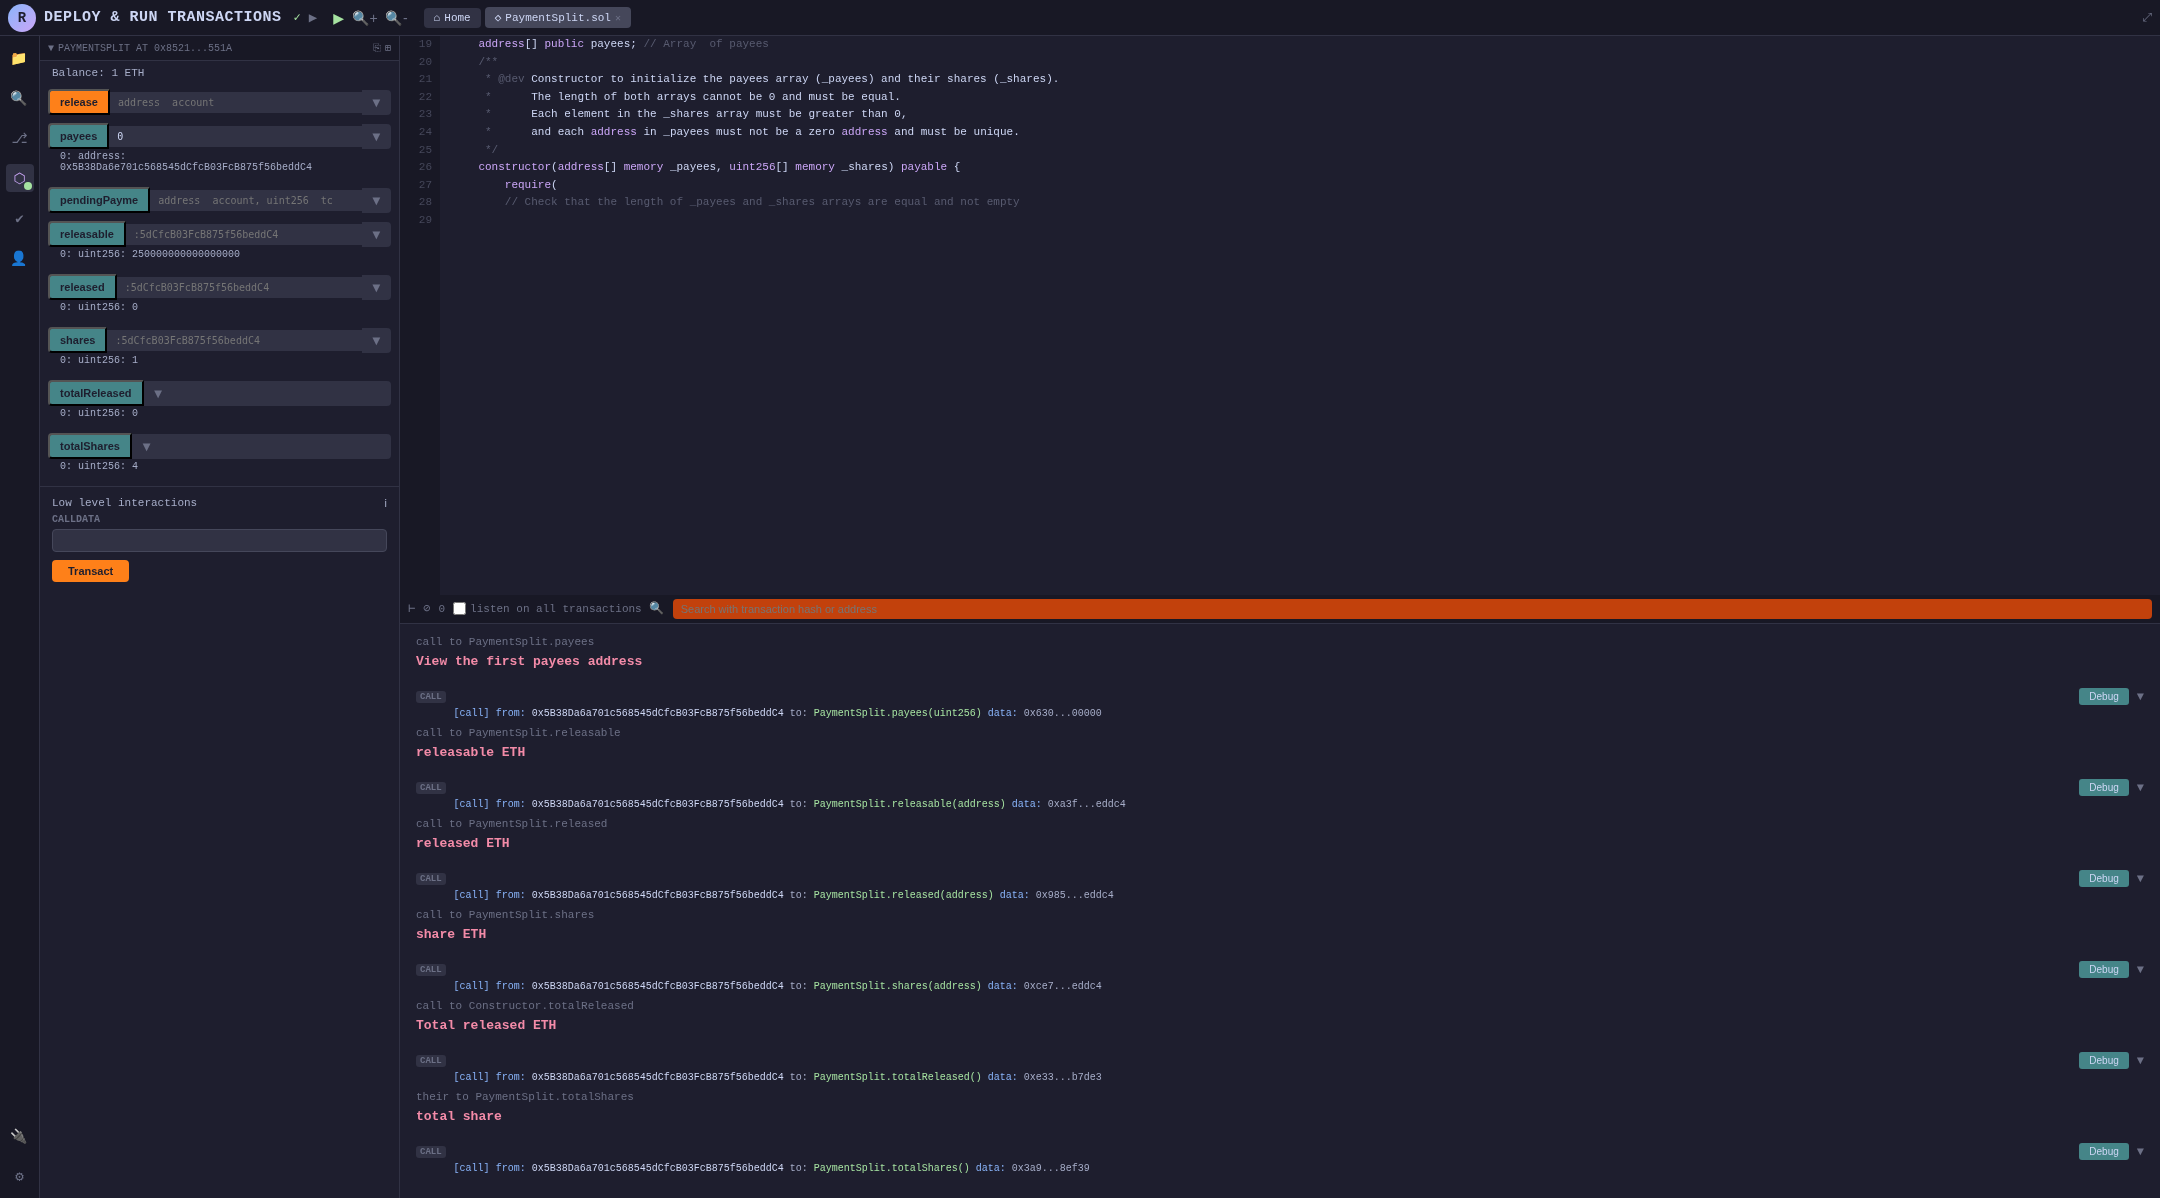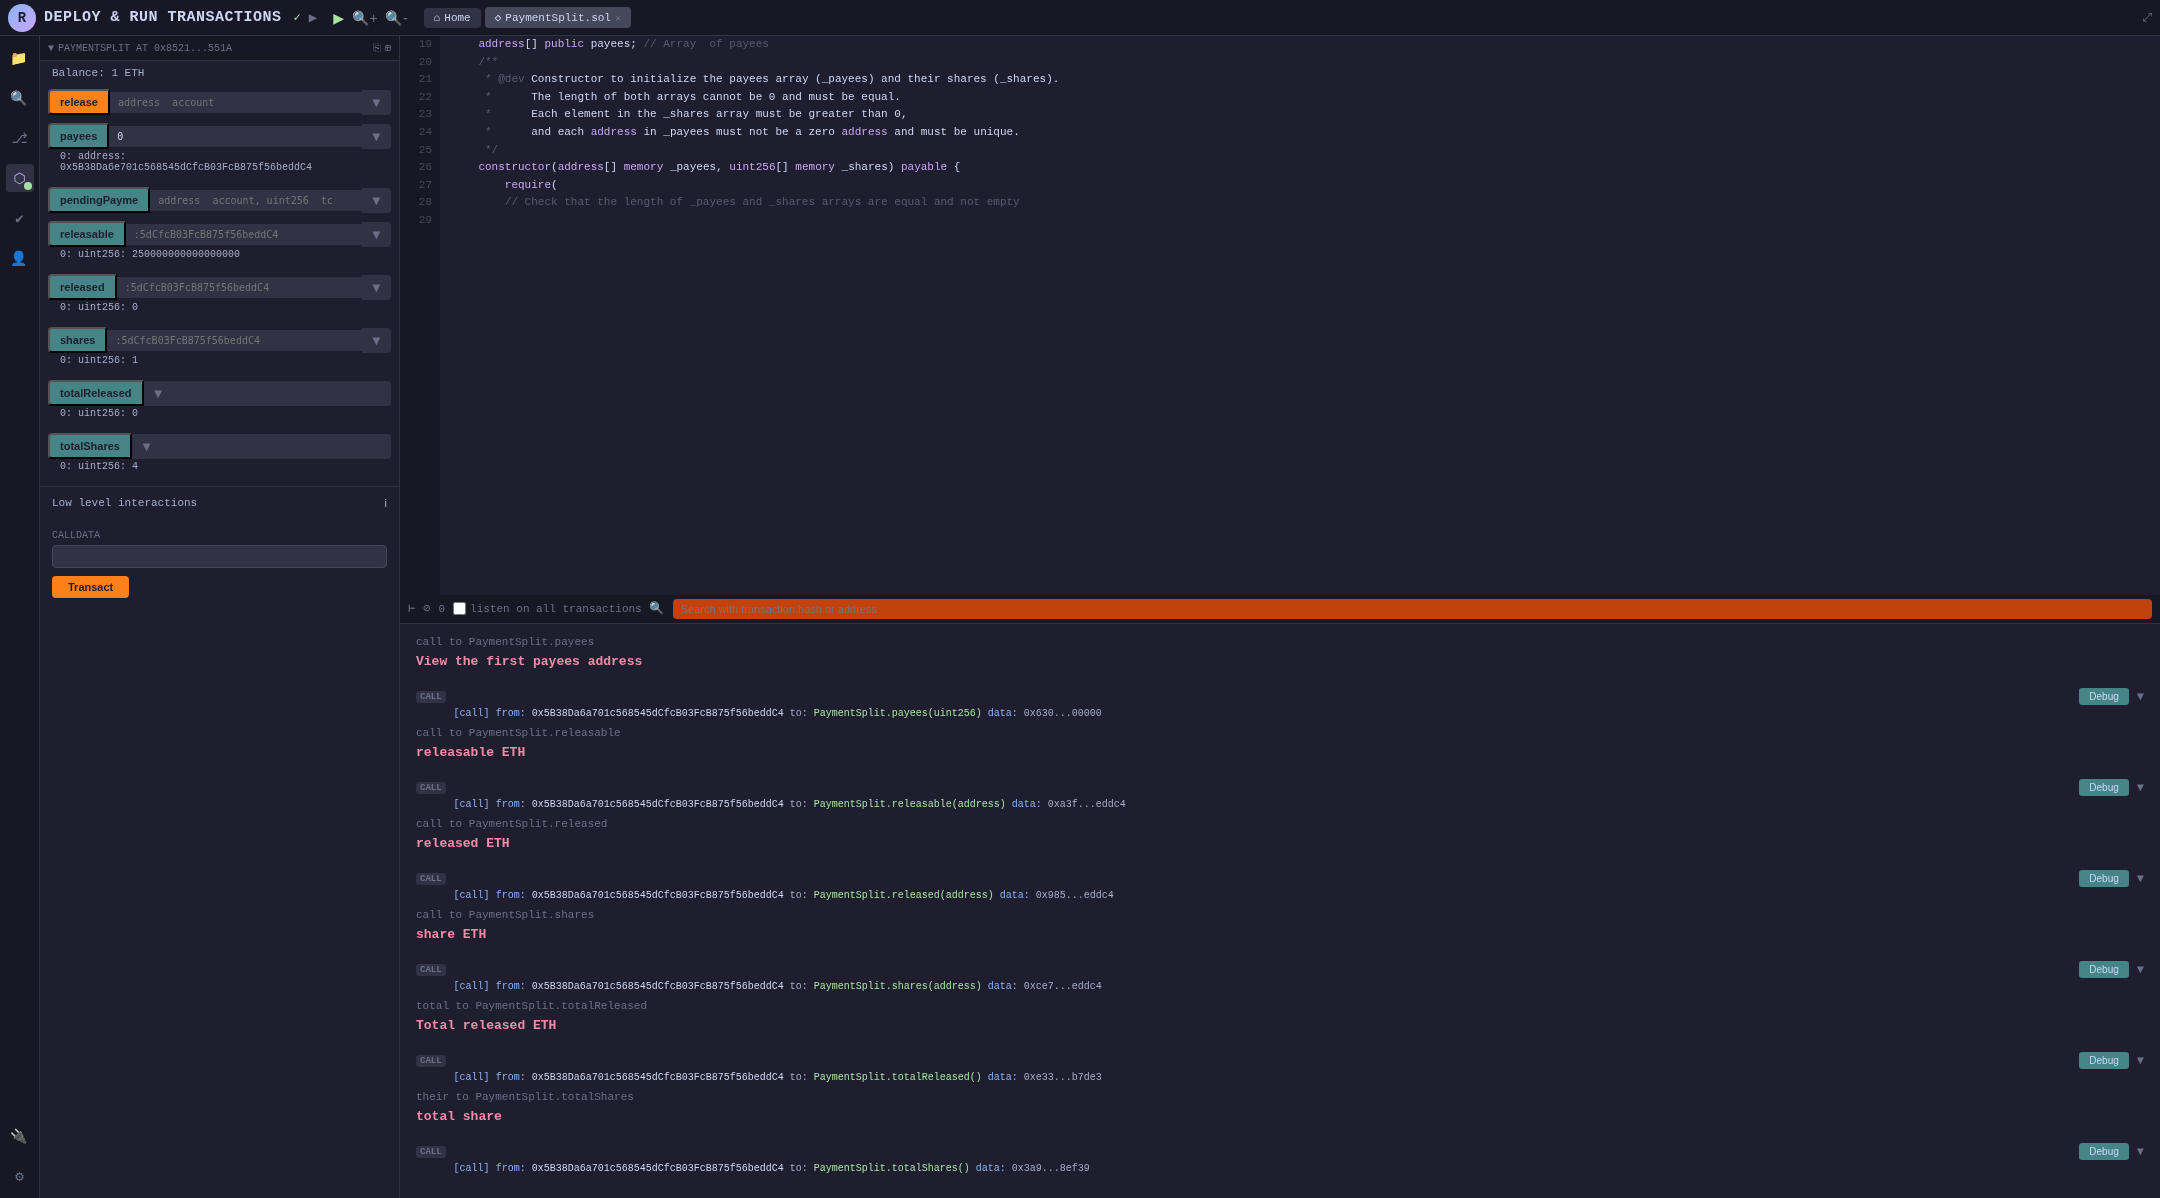--- a/index.html
+++ b/index.html
@@ -41,21 +41,21 @@
     .fn-label { padding: 5px 10px; border-radius: 4px 0 0 4px; font-size: 11px; font-weight: bold; color: #1e1e2e; cursor: pointer; white-space: nowrap; }
     .fn-label.orange { background: #fe8019; }
     .fn-label.blue { background: #458588; }
     .fn-input { flex: 1; background: #313244; border: none; color: #cdd6f4; padding: 5px 8px; font-size: 10px; font-family: monospace; outline: none; }
     .fn-chevron { background: #313244; border: none; color: #6c7086; padding: 5px 8px; border-radius: 0 4px 4px 0; cursor: pointer; }
     .fn-result { padding: 2px 12px 6px; font-size: 10px; color: #a6adc8; }
 
     
     .low-level { padding: 8px 12px; border-top: 1px solid #313244; margin-top: 4px; }
     .low-level-title { font-size: 11px; color: #a6adc8; display: flex; align-items: center; justify-content: space-between; }
-    .low-level-subtitle { font-size: 10px; color: #6c7086; margin-top: 20px; }
+    .low-level-subtitle { font-size: 10px; color: #6c7086; margin-top: 4px; font-weight: bold; }
     .transact-btn { margin-top: 8px; background: #fe8019; border: none; color: #1e1e2e; padding: 5px 16px; border-radius: 4px; font-size: 11px; font-weight: bold; cursor: pointer; }
     .editor-content { flex: 1; background: #1e1e2e; overflow-y: auto; padding: 0; display: flex; }
     .line-numbers { width: 40px; background: #181825; color: #45475a; text-align: right; padding: 0 8px; font-size: 11px; line-height: 1.6; flex-shrink: 0; }
     .code-lines { flex: 1; padding: 0 12px; font-size: 11px; line-height: 1.6; overflow-x: auto; }
     .code-line { white-space: pre; }
     .tx-toolbar { display: flex; align-items: center; gap: 8px; padding: 4px 8px; border-bottom: 1px solid #313244; background: #181825; flex-shrink: 0; }
     .tx-toolbar-icon { color: #6c7086; font-size: 12px; cursor: pointer; }
     .tx-count { color: #6c7086; font-size: 11px; }
     .listen-checkbox { display: flex; align-items: center; gap: 4px; font-size: 11px; color: #6c7086; }
     .search-box { flex: 1; background: #c2410c; border: none; color: #cdd6f4; padding: 4px 8px; font-size: 11px; border-radius: 4px; outline: none; }
@@ -288,21 +288,21 @@
           <span class="expand-tx">▼</span>
         </div>
         <div class="tx-section-label">call to PaymentSplit.shares</div>
         <div class="tx-annotation">share ETH</div>
         <div class="tx-item">
           <span class="tx-call-badge">CALL</span>
           <span class="tx-text"><span class="kw">[call]</span> <span class="kw">from:</span> <span class="addr">0x5B38Da6a701c568545dCfcB03FcB875f56beddC4</span> <span class="to">to:</span> <span class="fn">PaymentSplit.shares(address)</span> <span class="kw">data:</span> <span class="data">0xce7...eddc4</span></span>
           <button class="debug-btn">Debug</button>
           <span class="expand-tx">▼</span>
         </div>
-        <div class="tx-section-label">total to PaymentSplit.totalReleased</div>
+        <div class="tx-section-label">call to Constructor.totalReleased</div>
         <div class="tx-annotation">Total released ETH</div>
         <div class="tx-item">
           <span class="tx-call-badge">CALL</span>
           <span class="tx-text"><span class="kw">[call]</span> <span class="kw">from:</span> <span class="addr">0x5B38Da6a701c568545dCfcB03FcB875f56beddC4</span> <span class="to">to:</span> <span class="fn">PaymentSplit.totalReleased()</span> <span class="kw">data:</span> <span class="data">0xe33...b7de3</span></span>
           <button class="debug-btn">Debug</button>
           <span class="expand-tx">▼</span>
         </div>
         <div class="tx-section-label">their to PaymentSplit.totalShares</div>
         <div class="tx-annotation">total share</div>
         <div class="tx-item">

